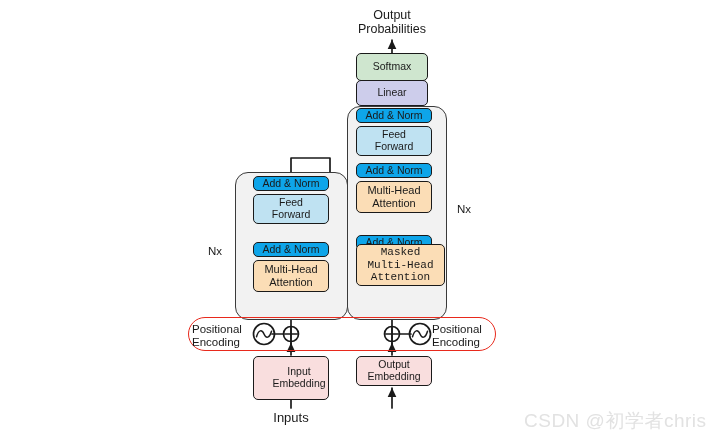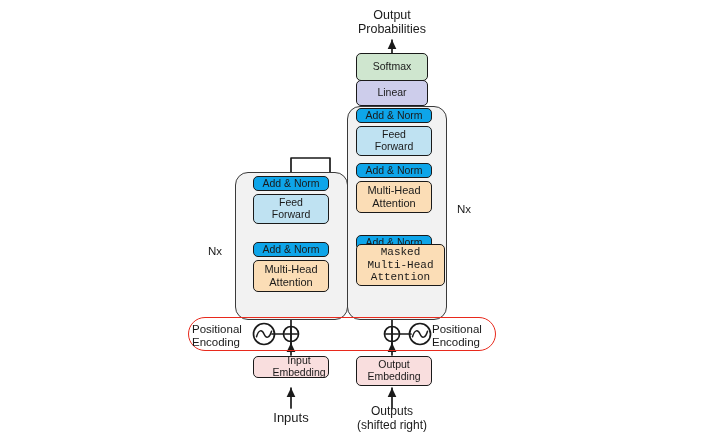--- a/index.html
+++ b/index.html
@@ -196,37 +196,36 @@
 Attention</div>
 
   <div class="box addnorm" style="left:253px; top:176px; width:76px; height:15px;">Add &amp; Norm</div>
   <div class="box ff" style="left:253px; top:194px; width:76px; height:30px;">Feed
 Forward</div>
 
   <div class="box addnorm" style="left:253px; top:242px; width:76px; height:15px;">Add &amp; Norm</div>
   <div class="box attn" style="left:253px; top:260px; width:76px; height:32px;">Multi-Head
 Attention</div>
 
-  <div class="box embed" style="left:253px; top:356px; width:76px; height:22px;padding-left:16px;">Input
+  <div class="box embed" style="left:253px; top:356px; width:76px; height:44px;padding-left:16px;">Input
 Embedding</div>
   <div class="box embed" style="left:356px; top:356px; width:76px; height:30px;">Output
 Embedding</div>
 
   <div class="highlight" style="left:188px; top:317px; width:308px; height:34px;"></div>
 
   <div class="lbl" style="left:342px; top:8px; width:100px; font-size:12.5px;">Output
 Probabilities</div>
 
   <div class="lbl" style="left:192px; top:323px; width:72px; font-size:11.5px; text-align:left;">Positional
 Encoding</div>
 
   <div class="lbl" style="left:432px; top:323px; width:72px; font-size:11.5px; text-align:left;">Positional
 Encoding</div>
 
   <div class="nx" style="left:208px; top:245px;">Nx</div>
   <div class="nx" style="left:457px; top:203px;">Nx</div>
 
   <div class="lbl" style="left:251px; top:411px; width:80px; font-size:13px;text-align:center;">Inputs</div>
-  <div class="lbl" style="left:342px; top:405px; width:100px; font-size:12px;">Outputs
-(shifted right)</div>
-
+
+  <div class="wm wm-csdn">CSDN @初学者chris</div>
 
 </div>
 
 </body></html>

